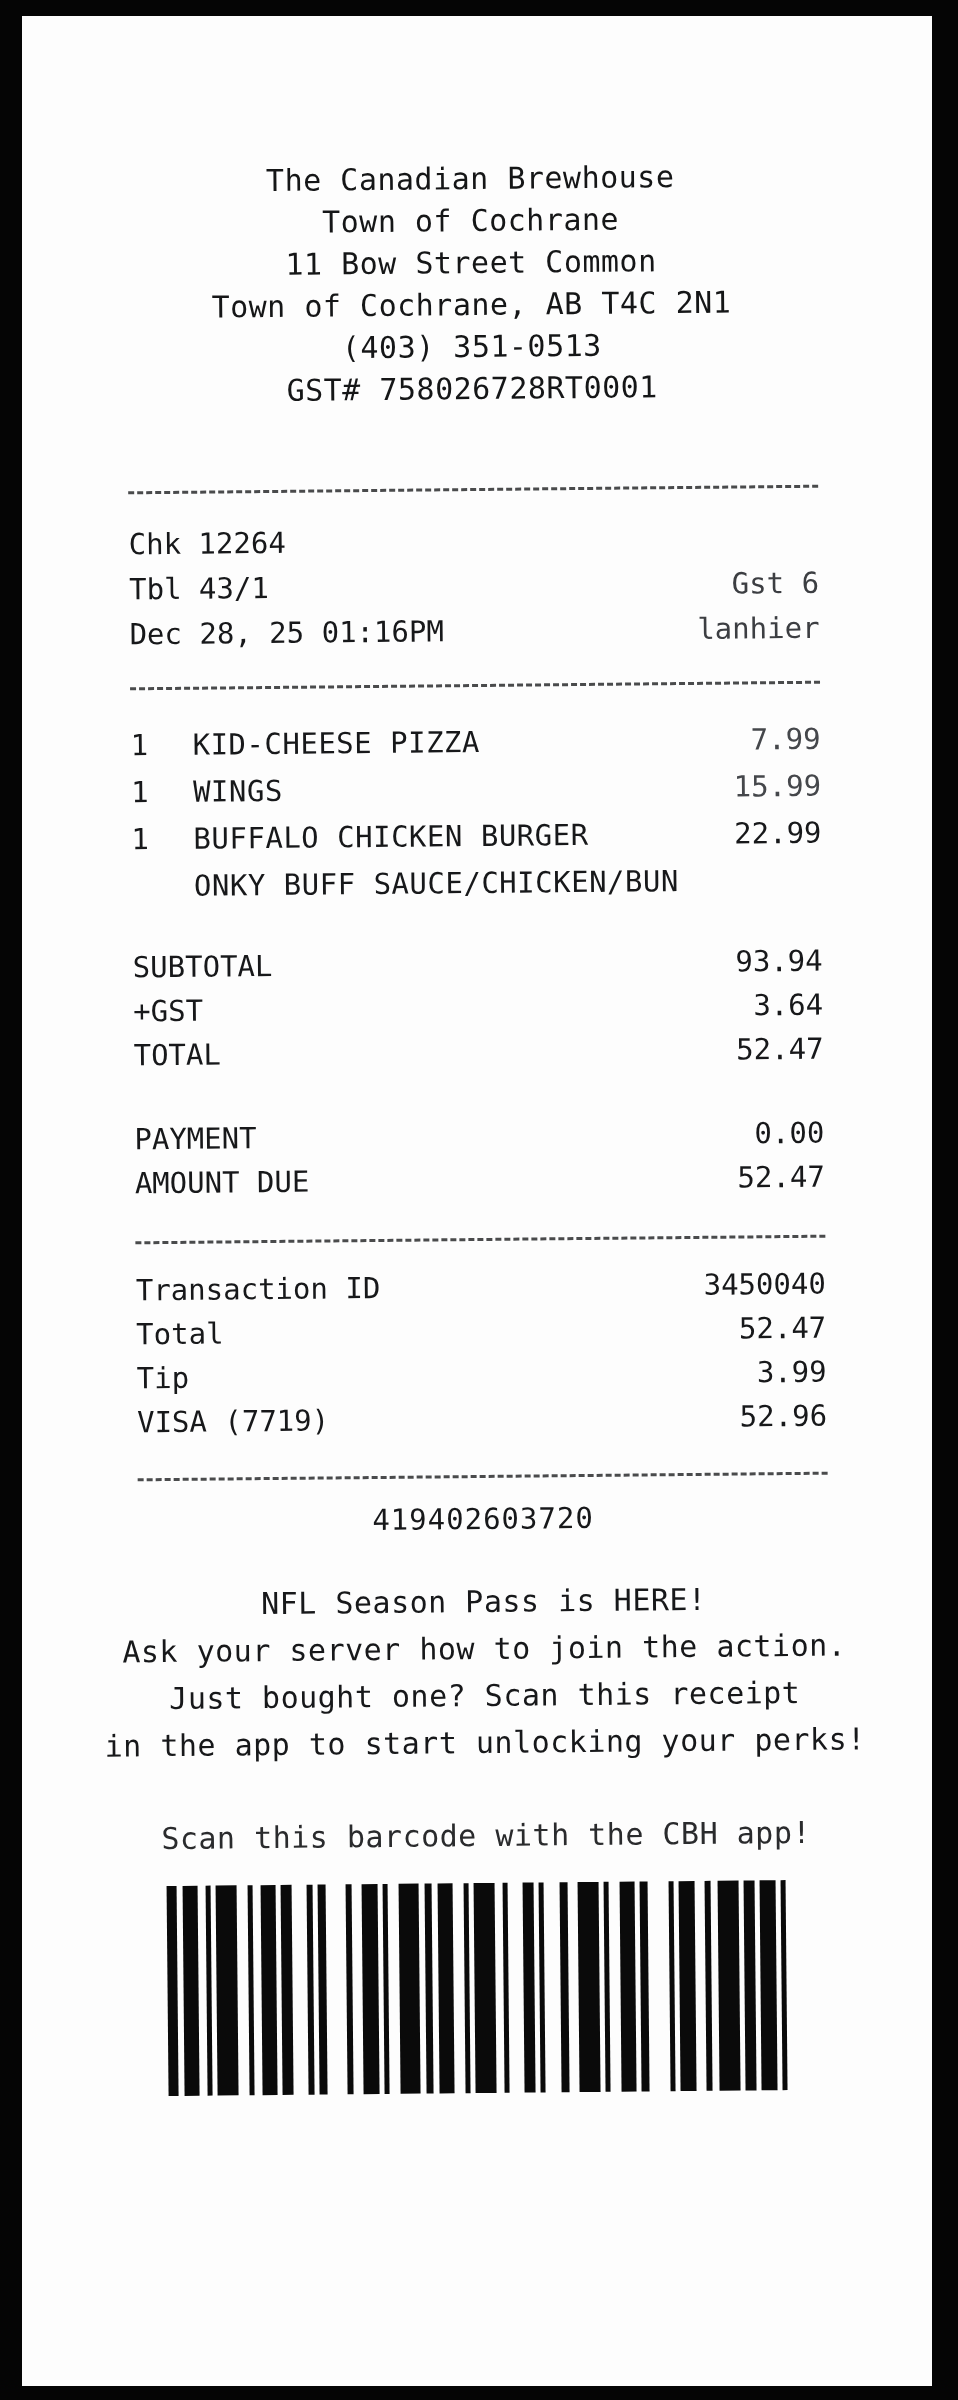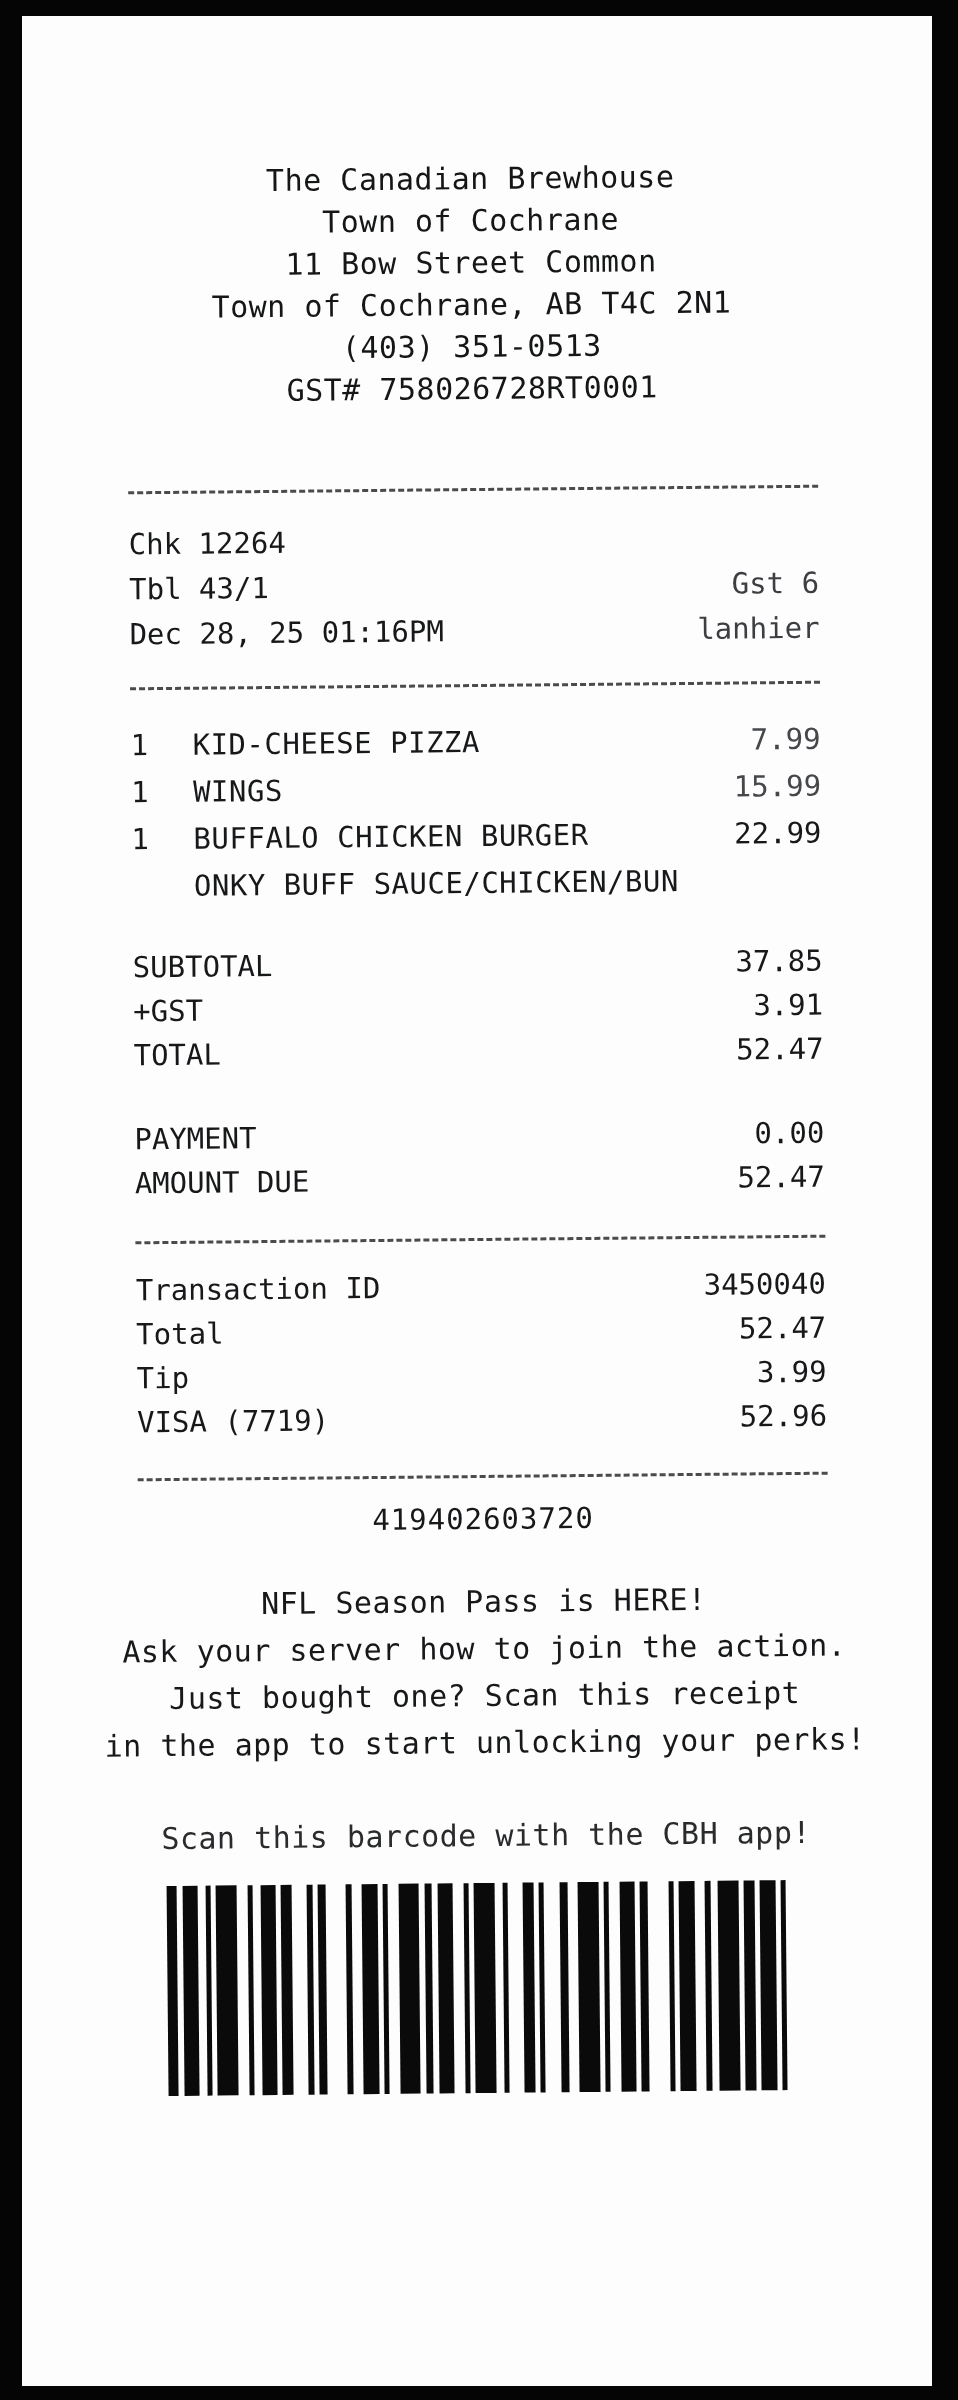--- a/index.html
+++ b/index.html
@@ -221,25 +221,25 @@
           <span class="item-qty">1</span>
           <span class="item-name">BUFFALO CHICKEN BURGER</span>
           <span class="item-price">22.99</span>
         </div>
         <div class="item-mod">ONKY BUFF SAUCE/CHICKEN/BUN</div>
       </div>
 
       <div class="block" id="totals">
         <div class="row">
           <span class="left">SUBTOTAL</span>
-          <span class="right">37.85</span>
+          <span class="right">93.94</span>
         </div>
         <div class="row">
           <span class="left">+GST</span>
-          <span class="right">3.91</span>
+          <span class="right">3.64</span>
         </div>
         <div class="row">
           <span class="left">TOTAL</span>
           <span class="right">52.47</span>
         </div>
       </div>
 
       <div class="block" id="payment">
         <div class="row">
           <span class="left">PAYMENT</span>

